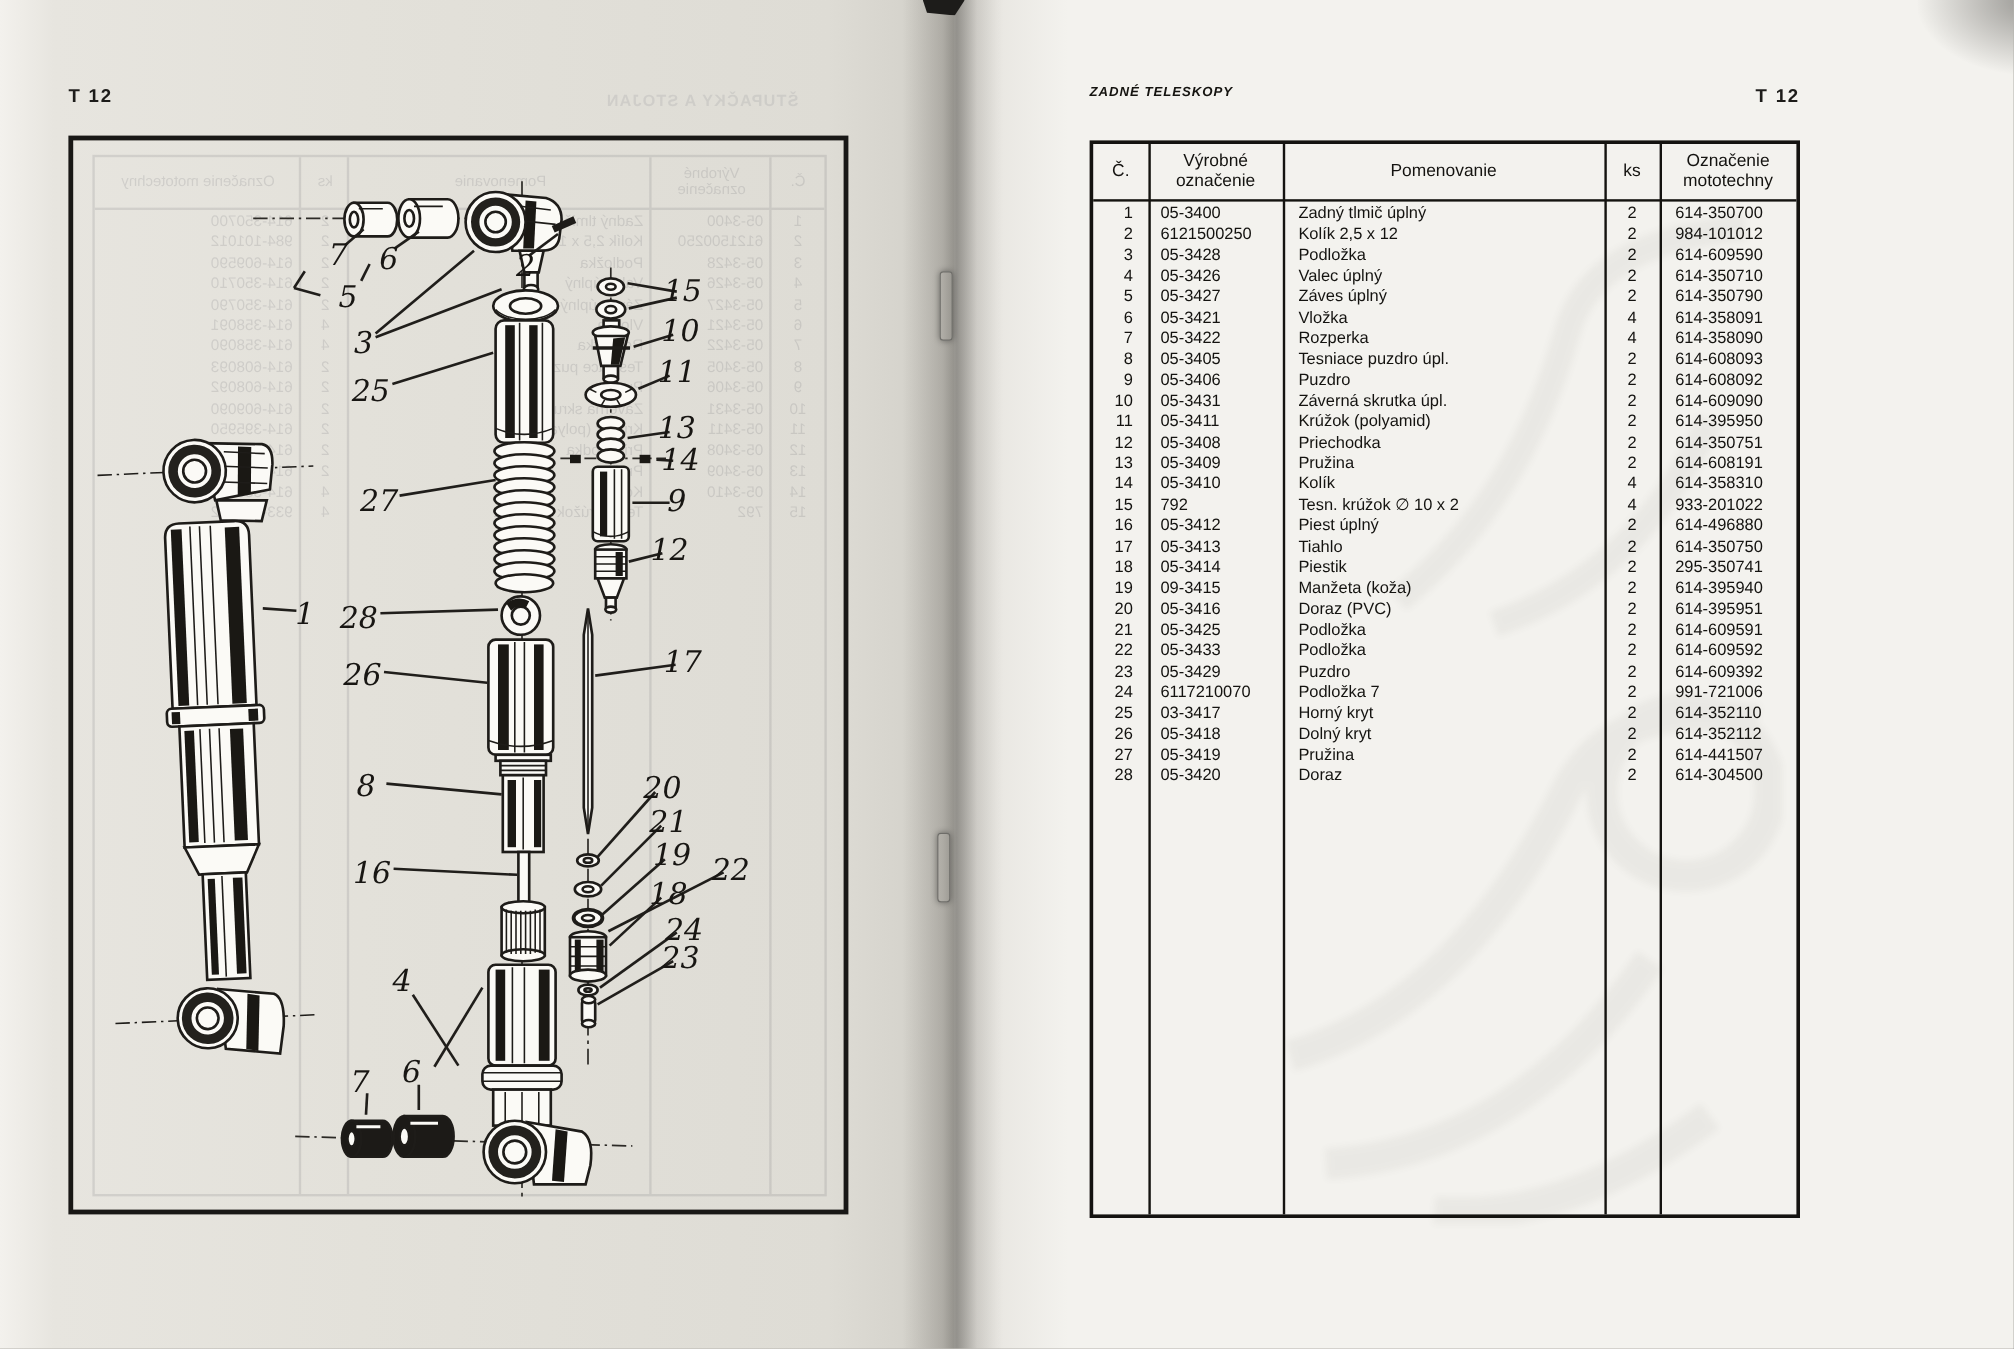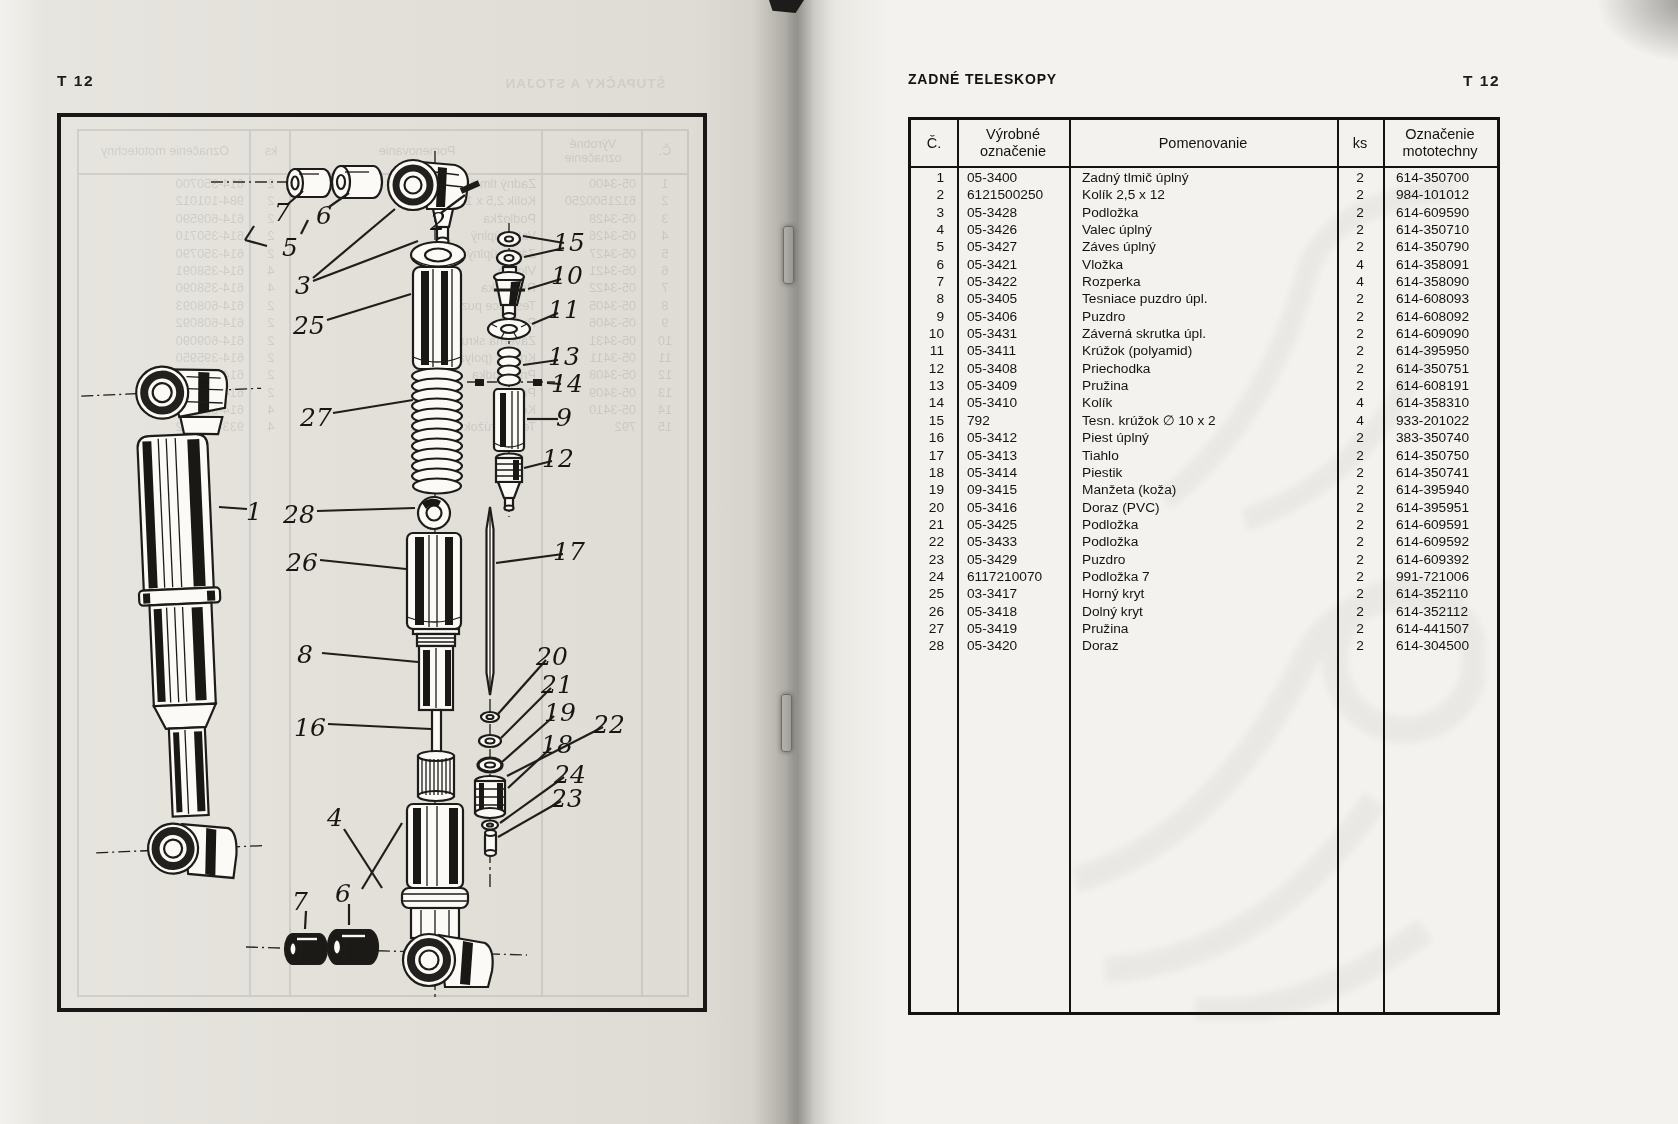--- a/index.html
+++ b/index.html
@@ -16,22 +16,22 @@
     clip-path:polygon(0 0,100% 0,76% 100%,10% 82%);}
   .corner-curl{position:absolute;right:0;top:0;width:95px;height:62px;
     background:radial-gradient(ellipse at 100% 0,rgba(78,76,72,.55),rgba(78,76,72,0) 72%);}
   .staple{position:absolute;width:9px;height:56px;border-radius:3px;
     background:linear-gradient(180deg,#c9c9c5,#f4f4f0 28%,#9e9e9a 50%,#ececе8 72%,#b5b5b1);
     border:1px solid #6e6d69;box-shadow:0 0 5px rgba(0,0,0,.4);}
   .staple.s1{left:783px;top:226px;} .staple.s2{left:781px;top:694px;}
   
   .tref{position:absolute;font-weight:bold;font-size:15.5px;color:#1d1c1a;letter-spacing:1.5px;}
   .tref.left{left:57px;top:72px;} .tref.right{left:1463px;top:72px;}
-  .page-title{position:absolute;left:908px;top:71px;font-weight:bold;font-size:14px;
-    letter-spacing:.8px;color:#14130f;}
+  .page-title{position:absolute;left:908px;top:71px;font-weight:bold;font-size:11px;
+    letter-spacing:.8px;color:#14130f;font-style:italic;}
   
   .frame{position:absolute;left:57px;top:113px;width:650px;height:899px;
     border:4px solid #191816;box-sizing:border-box;}
   .fig{position:absolute;left:0;top:0;}
   
   .ghost-wrap{position:absolute;left:6px;top:4px;width:630px;height:883px;
     transform:scaleX(-1);opacity:.14;filter:blur(.5px);color:#4d4d58;overflow:hidden;}
   .g-table{position:absolute;left:8px;top:8px;width:612px;height:868px;border:2.5px solid #55555e;box-sizing:border-box;}
   .g-line{position:absolute;top:0;bottom:0;width:1.5px;background:#55555e;}
   .g-head{display:grid;grid-template-columns:44px 100px 252px 40px 1fr;height:42px;
@@ -620,35 +620,35 @@
           <span class="c-mfr">792</span>
           <span class="c-name">Tesn. krúžok ∅ 10 x 2</span>
           <span class="c-qty">4</span>
           <span class="c-moto">933-201022</span>
         </div>
         <div class="pt-row">
           <span class="c-no">16</span>
           <span class="c-mfr">05-3412</span>
           <span class="c-name">Piest úplný</span>
           <span class="c-qty">2</span>
-          <span class="c-moto">383-350740</span>
+          <span class="c-moto">614-496880</span>
         </div>
         <div class="pt-row">
           <span class="c-no">17</span>
           <span class="c-mfr">05-3413</span>
           <span class="c-name">Tiahlo</span>
           <span class="c-qty">2</span>
           <span class="c-moto">614-350750</span>
         </div>
         <div class="pt-row">
           <span class="c-no">18</span>
           <span class="c-mfr">05-3414</span>
           <span class="c-name">Piestik</span>
           <span class="c-qty">2</span>
-          <span class="c-moto">614-350741</span>
+          <span class="c-moto">295-350741</span>
         </div>
         <div class="pt-row">
           <span class="c-no">19</span>
           <span class="c-mfr">09-3415</span>
           <span class="c-name">Manžeta (koža)</span>
           <span class="c-qty">2</span>
           <span class="c-moto">614-395940</span>
         </div>
         <div class="pt-row">
           <span class="c-no">20</span>

